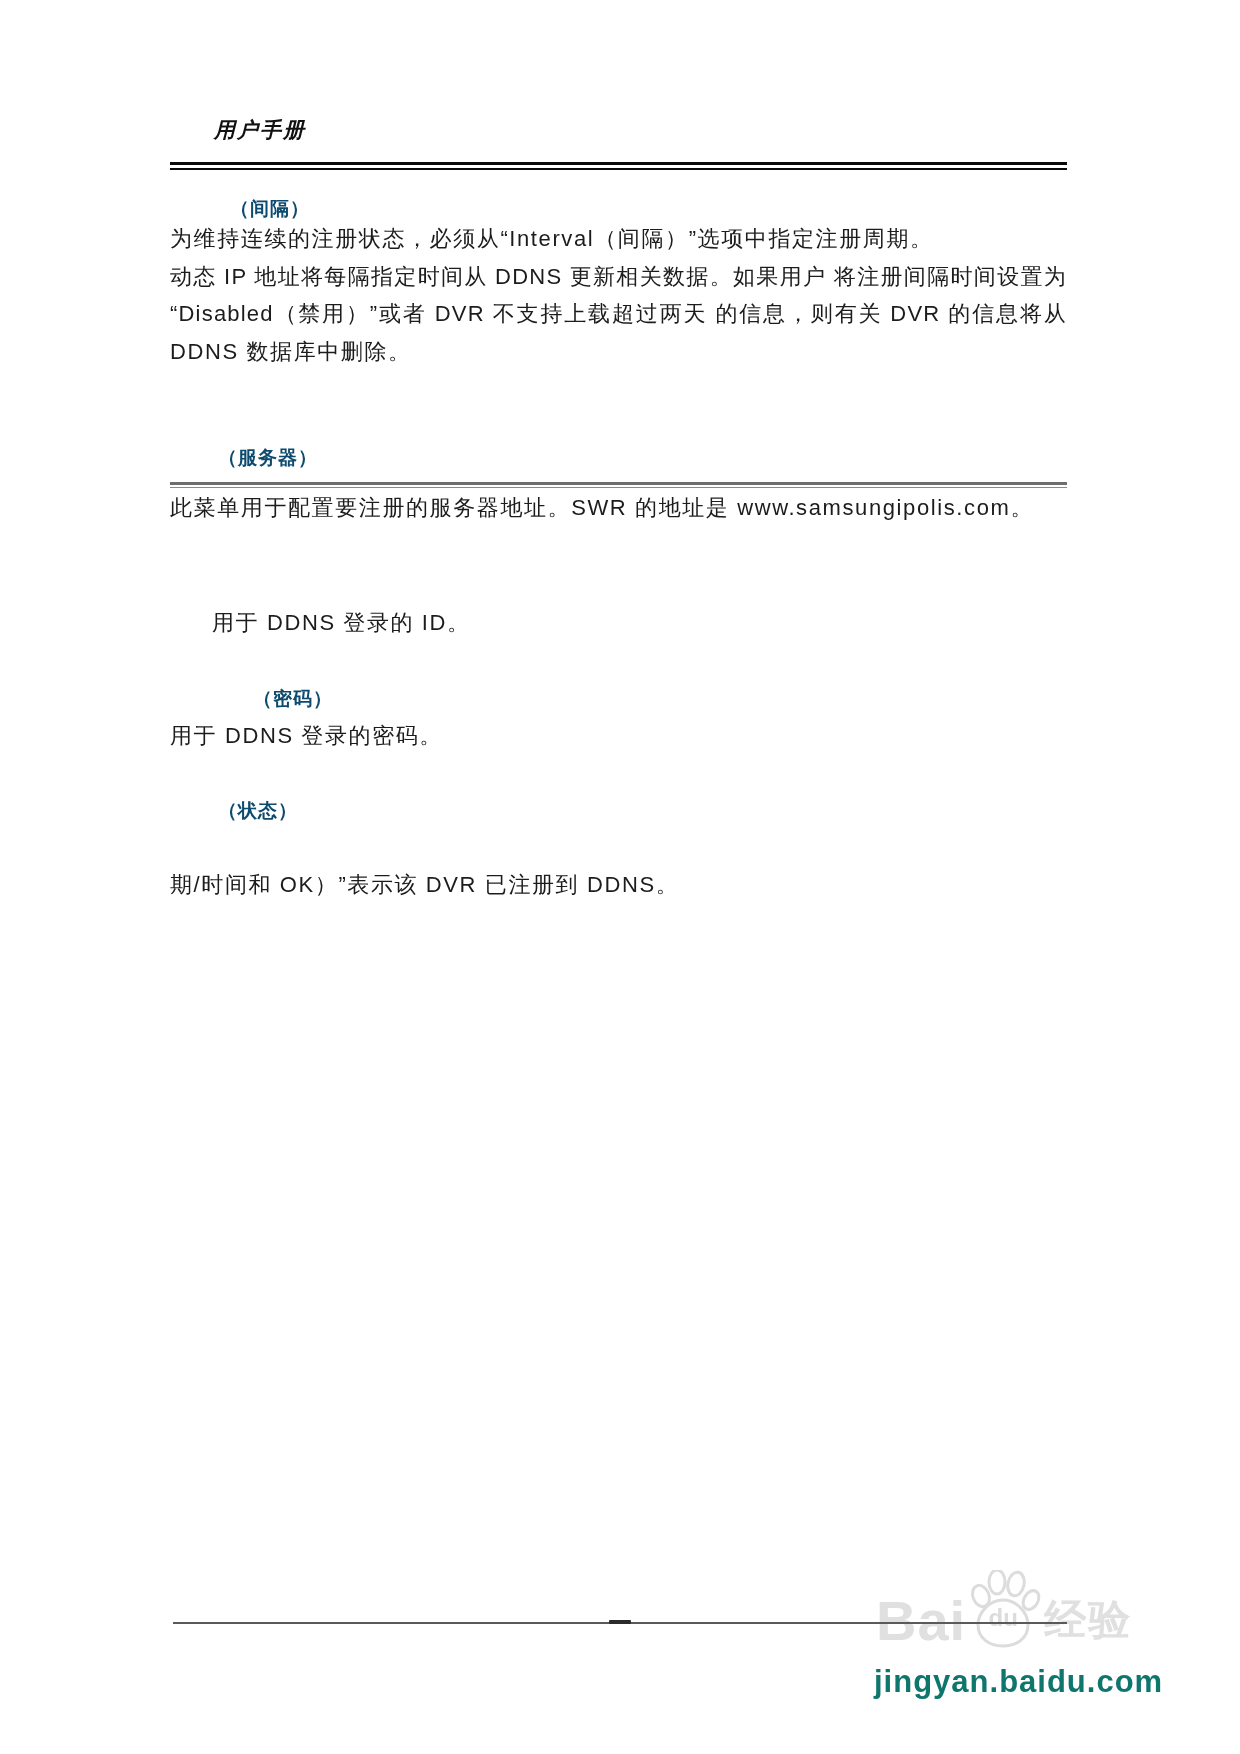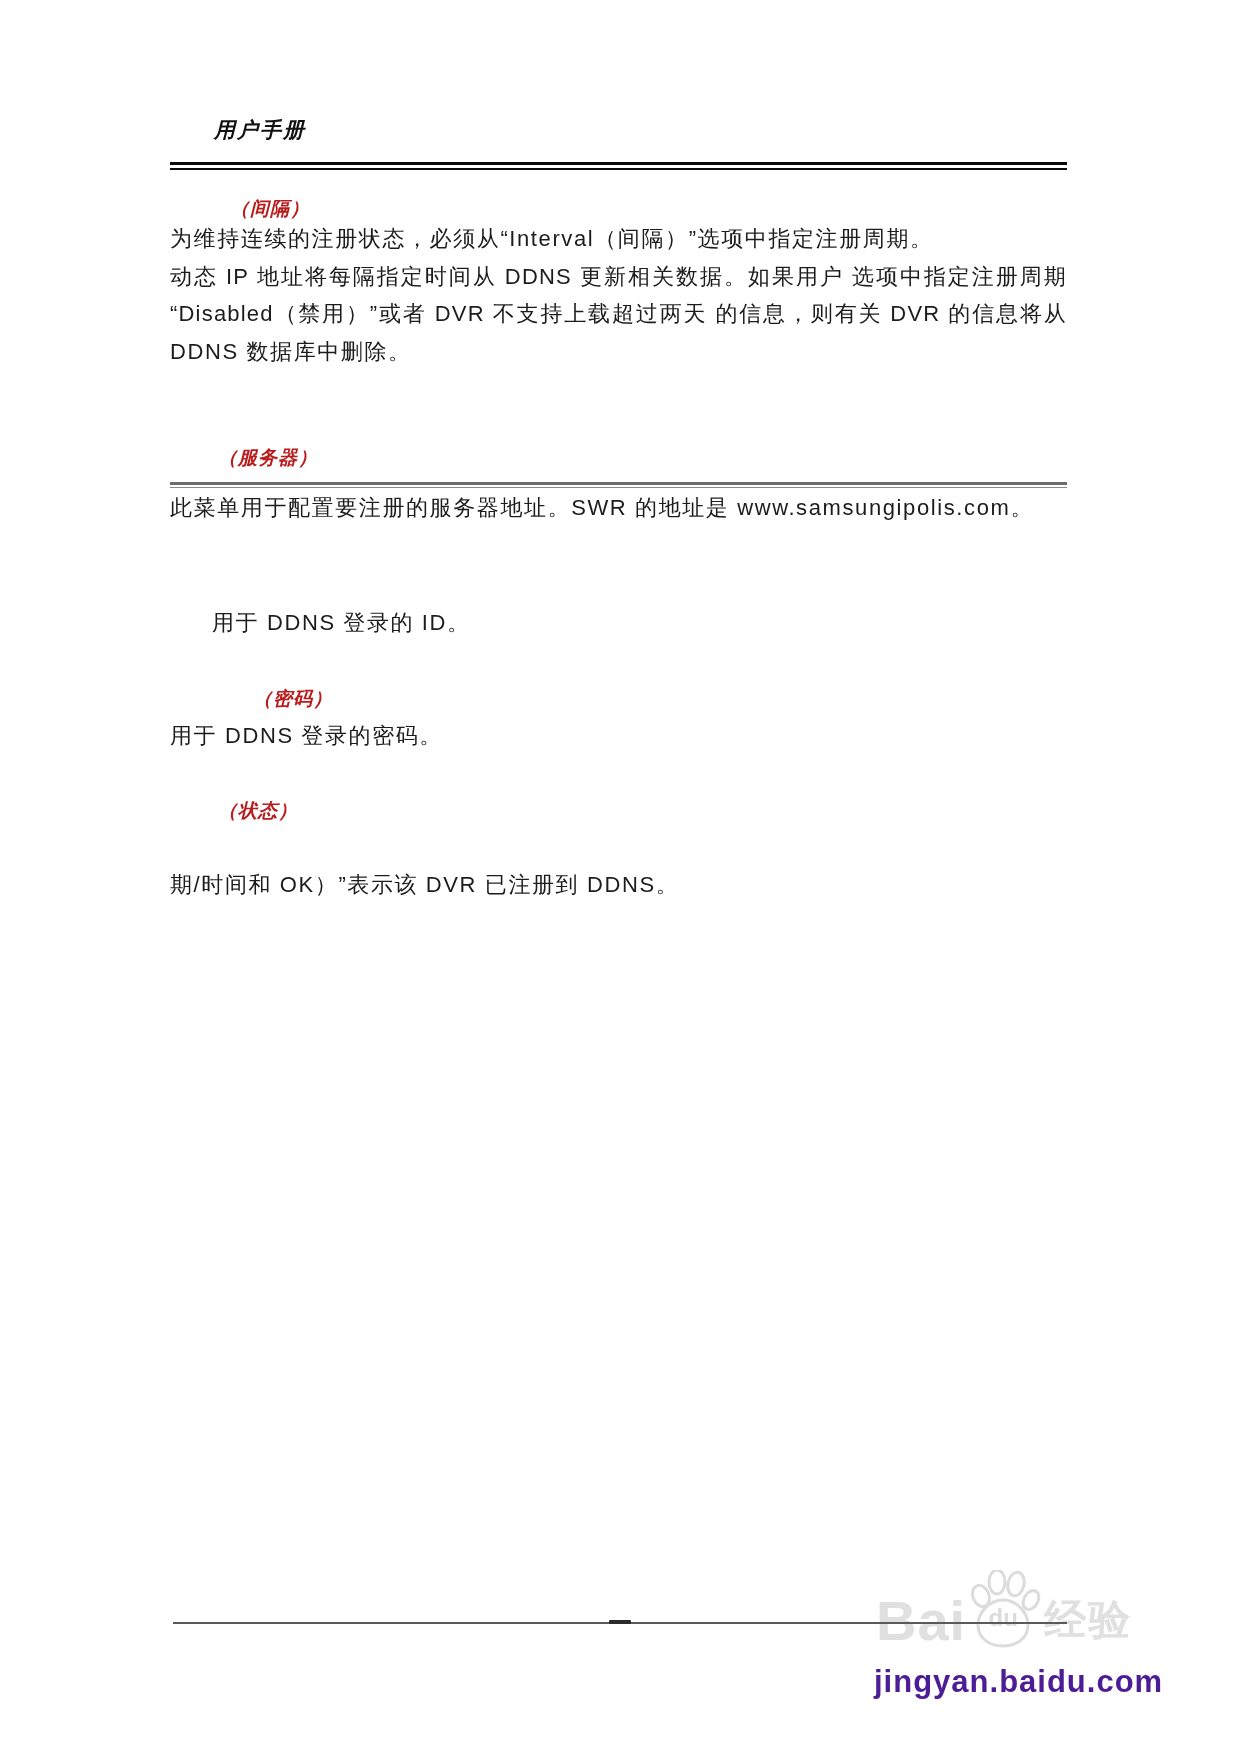--- a/index.html
+++ b/index.html
@@ -21,22 +21,22 @@
   .rule-black{
     position:absolute;left:12px;width:897px;height:3px;
     border-top:3px solid #0a0a0a;border-bottom:2px solid #0a0a0a;
   }
   .rule-gray{
     position:absolute;left:12px;width:897px;height:2px;
     border-top:3px solid #6e6e6e;border-bottom:1px solid #8a8a8a;
   }
   .h-sec{
     position:absolute;
-    font-size:19px;font-weight:bold;color:#b91c1c;
-    letter-spacing:1px;white-space:nowrap;font-style:italic;
+    font-size:19px;font-weight:bold;color:#0c4a6e;
+    letter-spacing:1px;white-space:nowrap;
   }
   .t{
     position:absolute;left:12px;width:897px;
     font-size:22px;line-height:26px;color:#1c1c1c;
     letter-spacing:1.6px;white-space:nowrap;
   }
   .t.just{
     white-space:normal;
     text-align:justify;
     text-align-last:justify;
@@ -58,35 +58,35 @@
     left:876px;top:1570px;display:flex;align-items:center;
   }
   .wm-bai{font-size:56px;font-weight:bold;letter-spacing:1px;color:#e0e0e0;text-align:right;}
   .wm-paw{margin:0 -4px 14px -2px;}
   .wm-du{
     position:absolute;left:0;right:0;top:34px;text-align:center;
     font-size:24px;font-weight:bold;color:#dcdcdc;
   }
   .wm-jy{font-size:42px;font-weight:bold;letter-spacing:2px;color:#e0e0e0;margin-left:6px;}
   .wm-url{
-    left:874px;top:1664px;font-size:31px;font-weight:bold;letter-spacing:1px;color:#4c1d95;
+    left:874px;top:1664px;font-size:31px;font-weight:bold;letter-spacing:1px;color:#0f766e;
   }
 </style>
 </head>
 <body>
 
 <div class="page">
   <div class="content">
 
     <div class="doc-title">用户手册</div>
     <div class="rule-black" style="top:162px;"></div>
 
     <div class="h-sec" style="left:72px;top:196px;">（间隔）</div>
     <div class="t" style="top:226px;">为维持连续的注册状态，必须从“Interval（间隔）”选项中指定注册周期。</div>
-    <div class="t just" style="top:264px;">动态 IP 地址将每隔指定时间从 DDNS 更新相关数据。如果用户 选项中指定注册周期</div>
+    <div class="t just" style="top:264px;">动态 IP 地址将每隔指定时间从 DDNS 更新相关数据。如果用户 将注册间隔时间设置为</div>
     <div class="t just" style="top:301px;">“Disabled（禁用）”或者 DVR 不支持上载超过两天 的信息，则有关 DVR 的信息将从</div>
     <div class="t" style="top:339px;">DDNS 数据库中删除。</div>
 
     <div class="h-sec" style="left:60px;top:445px;">（服务器）</div>
     <div class="rule-gray" style="top:482px;"></div>
     <div class="t" style="top:495px;">此菜单用于配置要注册的服务器地址。SWR 的地址是 www.samsungipolis.com。</div>
 
     <div class="t" style="top:610px;margin-left:42px;">用于 DDNS 登录的 ID。</div>
 
     <div class="h-sec" style="left:95px;top:686px;">（密码）</div>

